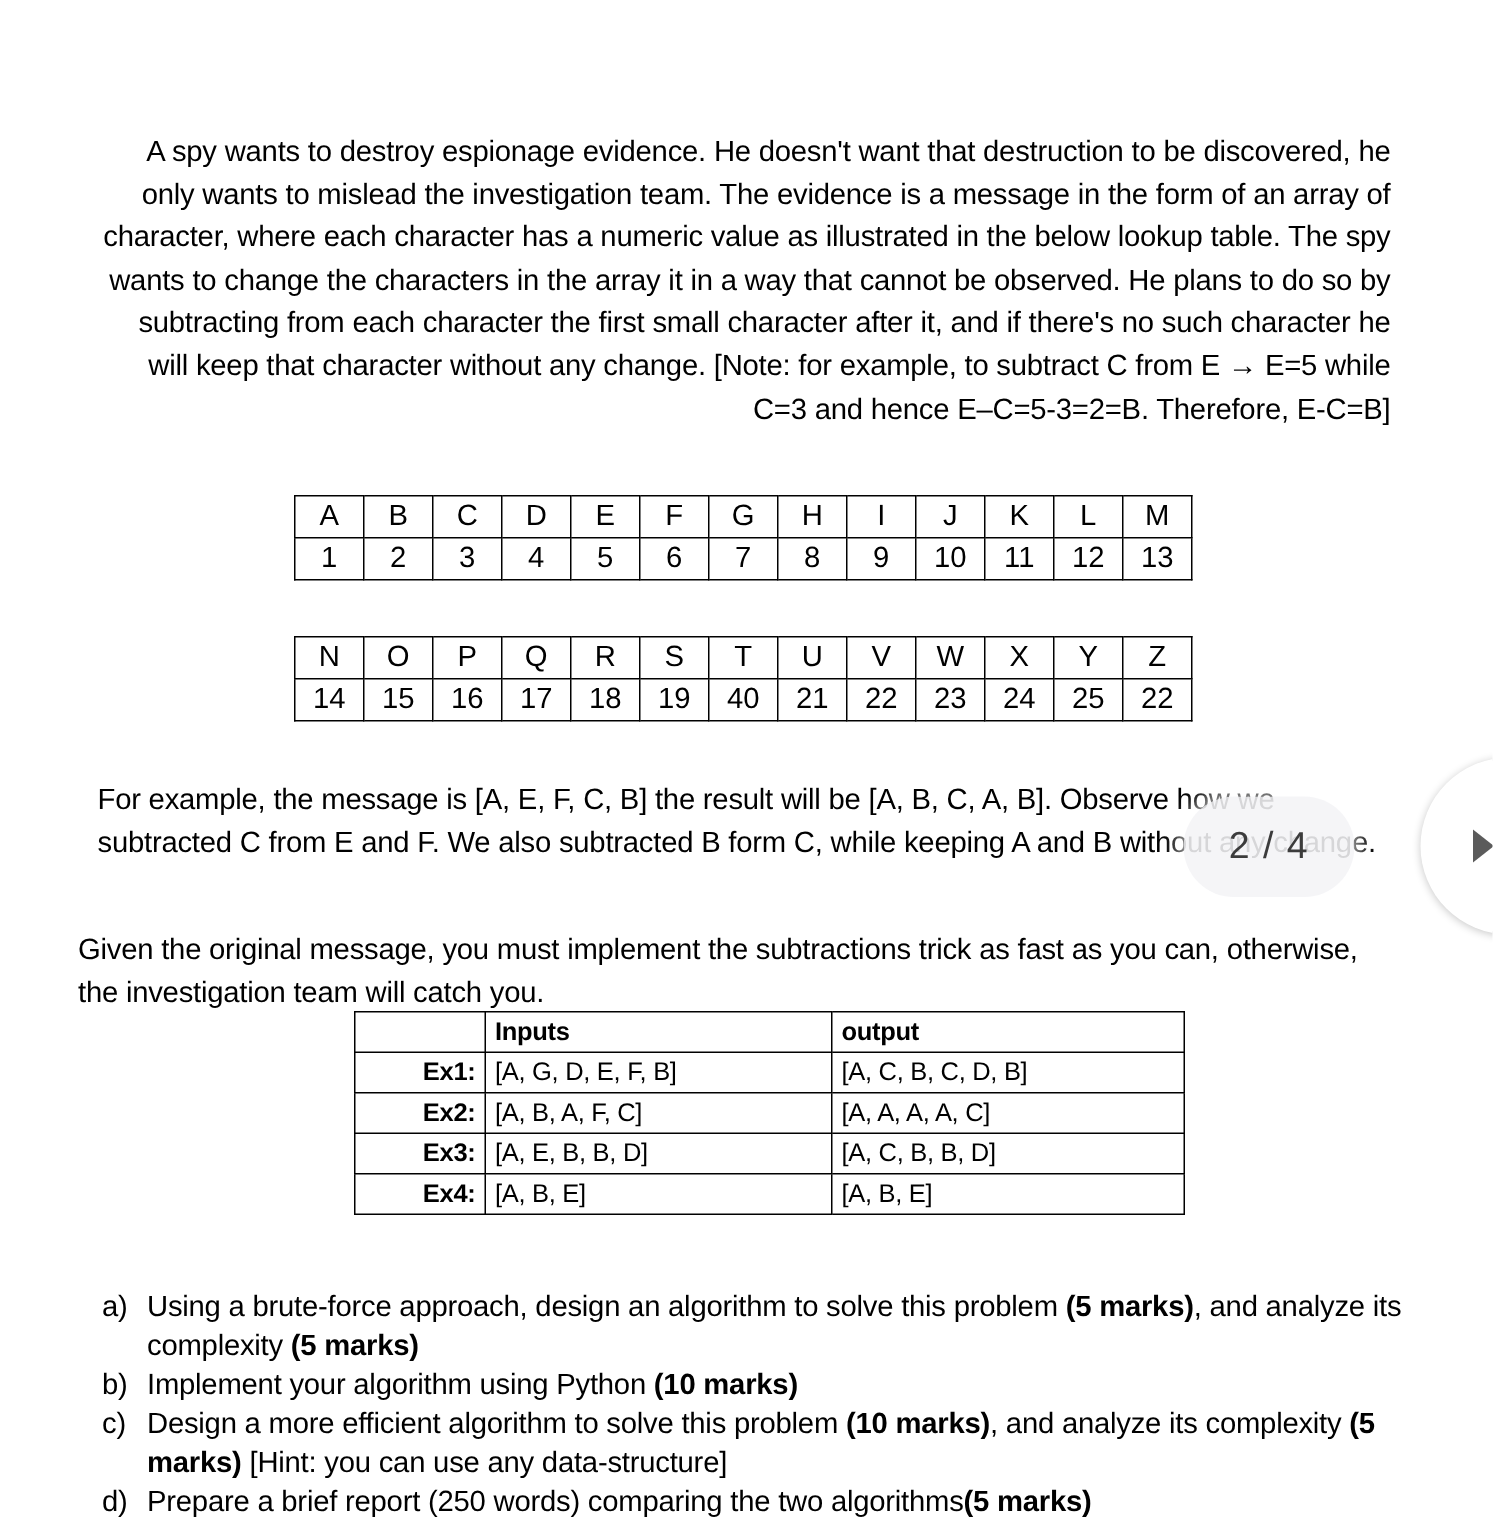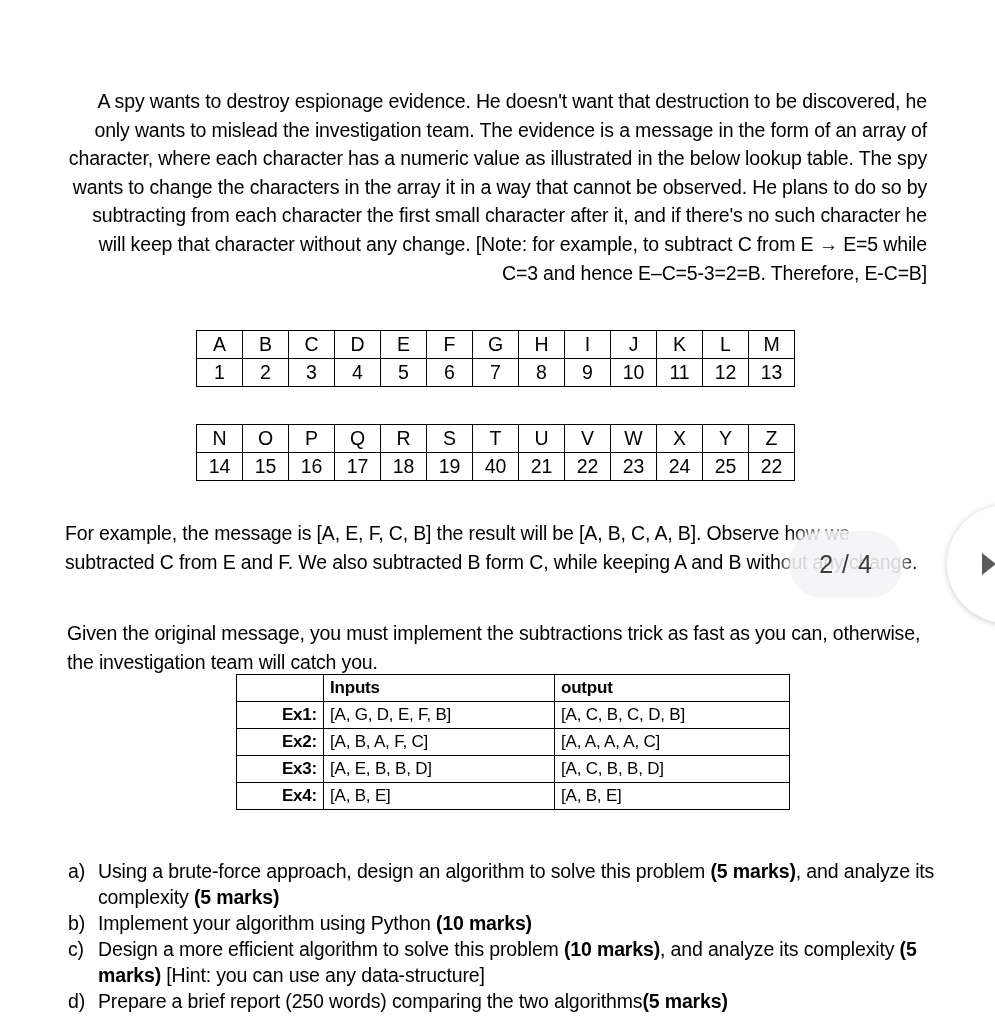--- a/index.html
+++ b/index.html
@@ -43,21 +43,21 @@
   
   .para {
     position: absolute;
     font-size: 19.5px;
     line-height: 28.6px;
     letter-spacing: -0.15px;
     text-align: left;
   }
   #para-intro  { left: 65px; top: 87px;  width: 862px; text-align: right; }
   #para-example{ left: 65px; top: 519px; width: 870px; }
-  #para-given  { left: 67px; top: 619px; width: 870px; }
+  #para-given  { left: 52px; top: 619px; width: 870px; }
 
   
   .lookup-table {
     position: absolute;
     border-collapse: collapse;
     table-layout: fixed;
     font-size: 19.5px;
   }
   #lookup-table-1 { left: 196px; top: 330px; width: 599px; }
   #lookup-table-2 { left: 196px; top: 424px; width: 599px; }

